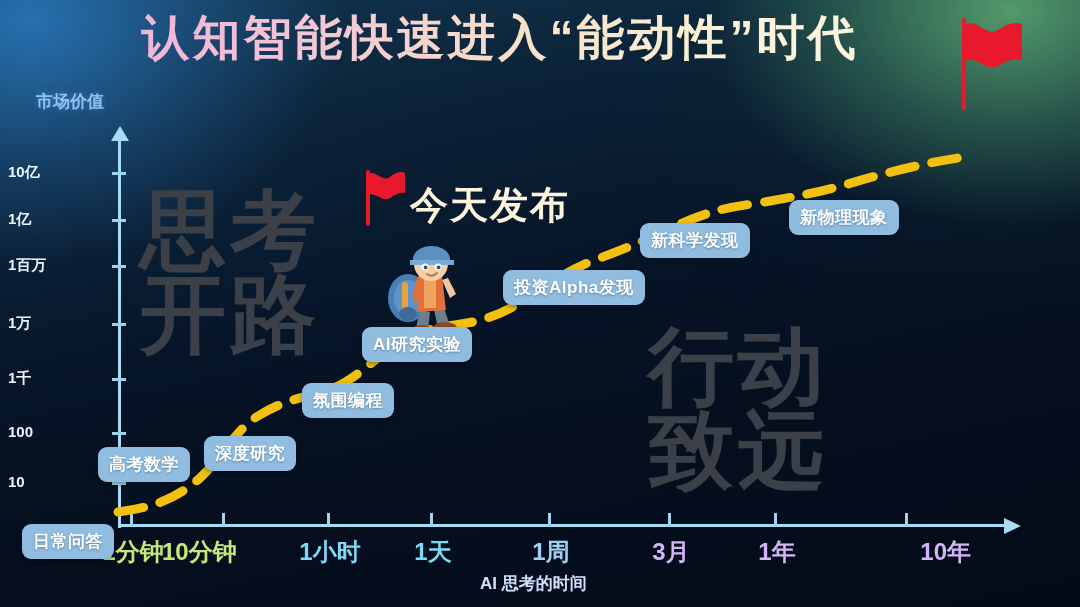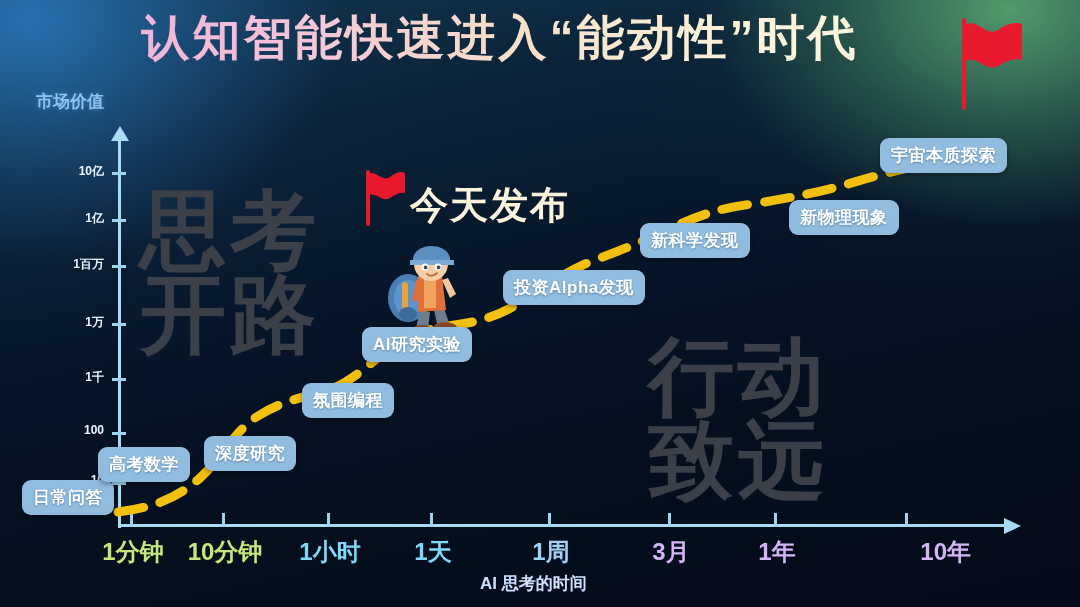--- a/index.html
+++ b/index.html
@@ -24,21 +24,21 @@
     -webkit-text-fill-color:transparent;
     text-shadow:none;
   }
   
   .flag{position:absolute;}
   .flag .pole{position:absolute;left:0;top:0;width:4px;background:#e8192c;border-radius:2px;}
   
   .axis{position:absolute;background:#a8dcf5;}
   .tick{position:absolute;background:#9ed4ef;}
   .axlabel{position:absolute;font-weight:700;color:#eaf6ff;white-space:nowrap;}
-  .ylab{font-size:12px;text-align:right;}
+  .ylab{font-size:15px;}
   .xlab{font-size:24px;}
   .axis-title{position:absolute;font-size:17px;font-weight:700;white-space:nowrap;}
   
   .watermark{
     position:absolute;color:#3b4048;font-weight:700;line-height:0.98;
     letter-spacing:4px;white-space:pre;pointer-events:none;
   }
   
   .chip{
     position:absolute;background:#8fbcdf;color:#ffffff;
@@ -65,21 +65,21 @@
 
   <div class="flag" style="left:962px;top:18px;width:64px;height:92px;">
     <div class="pole" style="height:92px;"></div>
     <svg width="64" height="56" style="position:absolute;left:2px;top:2px;">
       <path d="M0,6 C12,-4 22,18 34,10 C44,3 52,2 58,4 L58,40 C50,38 44,40 34,46 C22,53 12,33 0,42 Z" fill="#e8192c"></path>
     </svg>
   </div>
 
   <div class="watermark" style="left:140px;top:188px;font-size:86px;">思考
 开路</div>
-  <div class="watermark" style="left:648px;top:334px;font-size:86px;">行动
+  <div class="watermark" style="left:648px;top:324px;font-size:86px;">行动
 致远</div>
 
   <div class="axis" style="left:118px;top:138px;width:3px;height:390px;"></div>
   <svg style="position:absolute;left:111px;top:126px;" width="18" height="16">
     <path d="M9,0 L18,15 L0,15 Z" fill="#a8dcf5"></path>
   </svg>
   <div class="axis-title" style="left:36px;top:90px;color:#8fc2f0;text-shadow:0 0 6px rgba(90,160,230,.5);">市场价值</div>
 
   <div id="yticks">
       <div class="tick" style="left: 112px; top: 172px; width: 14px; height: 3px;"></div>
@@ -101,21 +101,21 @@
   <div class="axis" style="left:118px;top:524px;width:890px;height:3px;"></div>
   <svg style="position:absolute;left:1004px;top:518px;" width="17" height="16">
     <path d="M17,8 L0,0 L0,16 Z" fill="#a8dcf5"></path>
   </svg>
   <div class="axis-title" style="left:480px;top:572px;color:#cfe0ff;">AI 思考的时间</div>
 
   <div id="xticks">
       <div class="tick" style="left: 130px; top: 513px; width: 3px; height: 14px;"></div>
       <div class="axlabel xlab" style="left: 70px; top: 536px; width: 126px; text-align: center; color: rgb(196, 232, 122);">1分钟</div>
       <div class="tick" style="left: 222px; top: 513px; width: 3px; height: 14px;"></div>
-      <div class="axlabel xlab" style="left: 162px; top: 536px; width: 126px; text-align: center; color: rgb(196, 232, 122);">10分钟</div>
+      <div class="axlabel xlab" style="left: 162px; top: 536px; width: 126px; color: rgb(196, 232, 122);">10分钟</div>
       <div class="tick" style="left: 327px; top: 513px; width: 3px; height: 14px;"></div>
       <div class="axlabel xlab" style="left: 267px; top: 536px; width: 126px; text-align: center; color: rgb(127, 216, 245);">1小时</div>
       <div class="tick" style="left: 430px; top: 513px; width: 3px; height: 14px;"></div>
       <div class="axlabel xlab" style="left: 370px; top: 536px; width: 126px; text-align: center; color: rgb(127, 216, 245);">1天</div>
       <div class="tick" style="left: 548px; top: 513px; width: 3px; height: 14px;"></div>
       <div class="axlabel xlab" style="left: 488px; top: 536px; width: 126px; text-align: center; color: rgb(159, 210, 242);">1周</div>
       <div class="tick" style="left: 668px; top: 513px; width: 3px; height: 14px;"></div>
       <div class="axlabel xlab" style="left: 608px; top: 536px; width: 126px; text-align: center; color: rgb(211, 180, 247);">3月</div>
       <div class="tick" style="left: 774px; top: 513px; width: 3px; height: 14px;"></div>
       <div class="axlabel xlab" style="left: 714px; top: 536px; width: 126px; text-align: center; color: rgb(211, 180, 247);">1年</div>
@@ -174,23 +174,22 @@
   </div>
 
   <div class="flag" style="left:366px;top:170px;width:42px;height:56px;">
     <div class="pole" style="height:56px;width:3.5px;"></div>
     <svg width="42" height="34" style="position:absolute;left:1px;top:1px;">
       <path d="M0,4 C8,-3 15,12 23,6 C29,1 34,0 38,2 L38,22 C33,21 29,23 23,27 C15,32 8,19 0,25 Z" fill="#e8192c"></path>
     </svg>
   </div>
   <div class="today" style="left:410px;top:180px;">今天发布</div>
 
-  <div class="chip" style="left:22px;top:480px;">日常问答</div>
+  <div class="chip" style="left:22px;top:524px;">日常问答</div>
   <div class="chip" style="left:98px;top:447px;">高考数学</div>
   <div class="chip" style="left:204px;top:436px;">深度研究</div>
   <div class="chip" style="left:302px;top:383px;">氛围编程</div>
   <div class="chip" style="left:362px;top:327px;">AI研究实验</div>
   <div class="chip" style="left:503px;top:270px;">投资Alpha发现</div>
   <div class="chip" style="left:640px;top:223px;">新科学发现</div>
   <div class="chip" style="left:789px;top:200px;">新物理现象</div>
-  <div class="chip" style="left:880px;top:138px;">宇宙本质探索</div>
 
 </div>
 
 </body></html>

